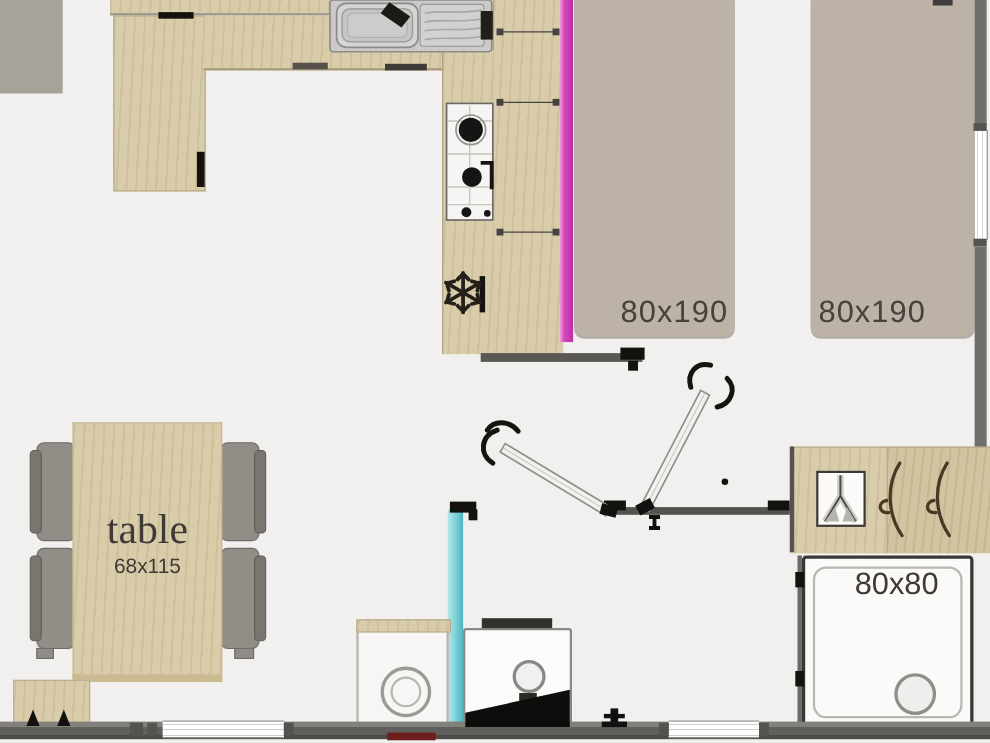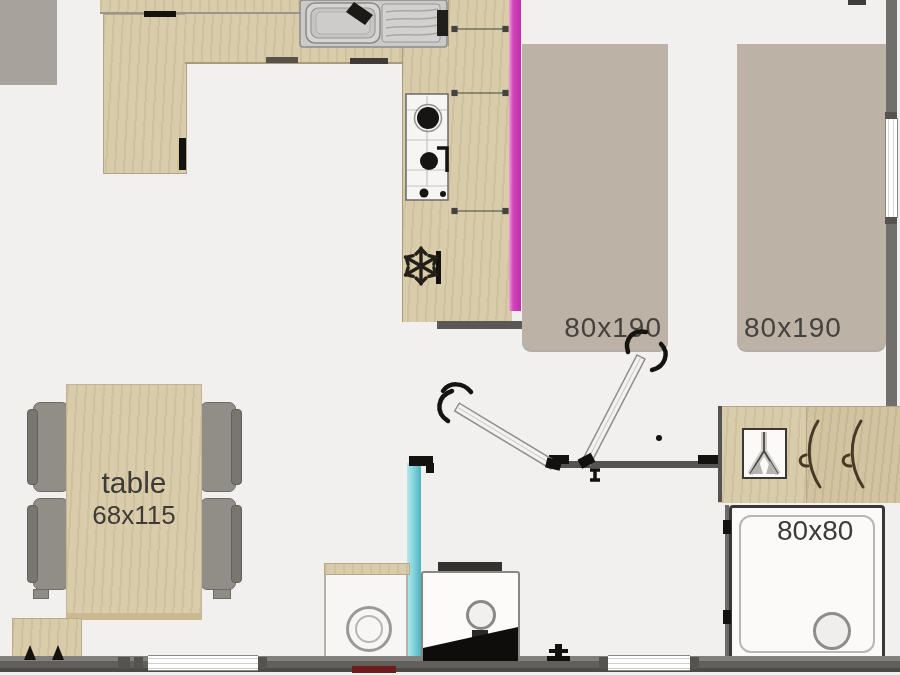--- a/index.html
+++ b/index.html
@@ -3,21 +3,21 @@
 <meta charset="utf-8">
 <style>
   html,body{margin:0;padding:0;background:#e8e7e5;}
   .stage{position:relative;width:900px;height:675px;background:#f1f0ee;overflow:hidden;
          font-family:"Liberation Sans",sans-serif;}
   .abs{position:absolute;}
   .wood{background-color:#d9ccaa;
         background-image:repeating-linear-gradient(93deg,rgba(150,128,85,.14) 0 2px,rgba(0,0,0,0) 2px 9px);}
   .wood2{background-color:#d2c4a1;
         background-image:repeating-linear-gradient(96deg,rgba(140,118,78,.16) 0 2px,rgba(0,0,0,0) 2px 8px);}
-  .mattress{background:#bcb2a6;border-radius:0 0 9px 9px;box-shadow:0 2px 0 rgba(125,118,108,.55);margin-top:44px;}
+  .mattress{background:#bcb2a6;border-radius:0 0 9px 9px;box-shadow:0 2px 0 rgba(125,118,108,.55);}
   .bedlabel{position:absolute;bottom:6px;font-size:28px;color:#45413d;letter-spacing:1px;}
   .chair{background:#918e88;border:1px solid #6e6c68;border-radius:7px;}
   .chairback{background:#79766f;border:1px solid #615f5b;border-radius:4px;}
   .label{color:#3e3a36;font-size:28px;line-height:33px;}
   .winv{background:#fbfbfa;border-left:1px solid #8a8884;border-right:1px solid #8a8884;
         background-image:repeating-linear-gradient(90deg,#fff 0 2px,#d8d7d5 2px 3px,#fff 3px 5px);}
   .winh{background:#fbfbfa;border-top:1px solid #8a8884;border-bottom:1px solid #8a8884;
         background-image:repeating-linear-gradient(180deg,#fff 0 2px,#cfcecb 2px 3px,#fff 3px 5px);}
   svg{position:absolute;left:0;top:0;pointer-events:none;}
   .handle{background:#14120f;}
@@ -99,22 +99,22 @@
   <div class="abs chairback" style="left:27px;top:505px;width:9px;height:76px;"></div>
   <div class="abs chair" style="left:200px;top:402px;width:34px;height:88px;"></div>
   <div class="abs chairback" style="left:231px;top:409px;width:9px;height:74px;"></div>
   <div class="abs chair" style="left:200px;top:498px;width:34px;height:90px;"></div>
   <div class="abs chairback" style="left:231px;top:505px;width:9px;height:76px;"></div>
   <div class="abs" style="left:33px;top:589px;width:14px;height:8px;background:#8f8c86;border:1px solid #6e6c68;"></div>
   <div class="abs" style="left:213px;top:589px;width:16px;height:8px;background:#8f8c86;border:1px solid #6e6c68;"></div>
 
   <div class="abs wood" style="left:66px;top:384px;width:134px;height:228px;border:1px solid #c4b591;border-bottom:7px solid #cbb992;
               display:flex;flex-direction:column;align-items:center;justify-content:center;">
-    <div class="label" style="font-size:30px;">table</div>
-    <div class="label" style="font-size:26px;">68x115</div>
+    <div class="label" style="font-size:38px;font-family:Liberation Serif, serif;">table</div>
+    <div class="label" style="font-size:19px;">68x115</div>
   </div>
 
   <div class="abs wood" style="left:12px;top:618px;width:68px;height:40px;border:1px solid #b9ab8b;"></div>
 
   <div class="abs" style="left:0;top:656px;width:900px;height:16px;background:linear-gradient(180deg,#82807b 0 30%,#615f5b 30% 78%,#4c4a46 78% 100%);"></div>
   <div class="abs winh" style="left:148px;top:655px;width:110px;height:14px;"></div>
   <div class="abs" style="left:118px;top:657px;width:12px;height:12px;background:#55534f;"></div>
   <div class="abs" style="left:134px;top:657px;width:9px;height:12px;background:#55534f;"></div>
   <div class="abs" style="left:258px;top:657px;width:9px;height:12px;background:#55534f;"></div>
   <div class="abs winh" style="left:608px;top:655px;width:82px;height:14px;"></div>

